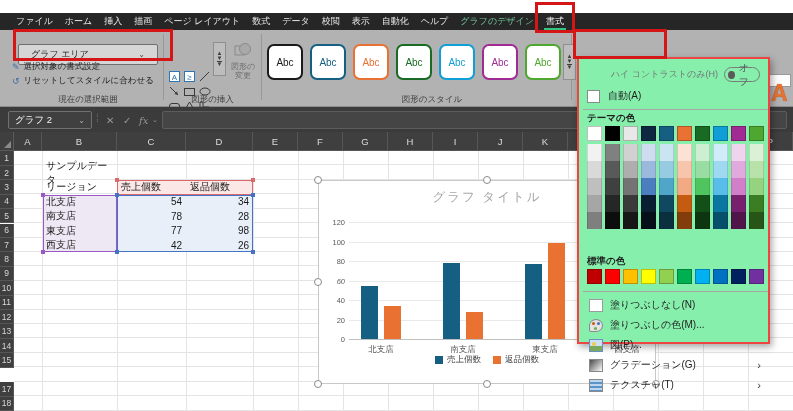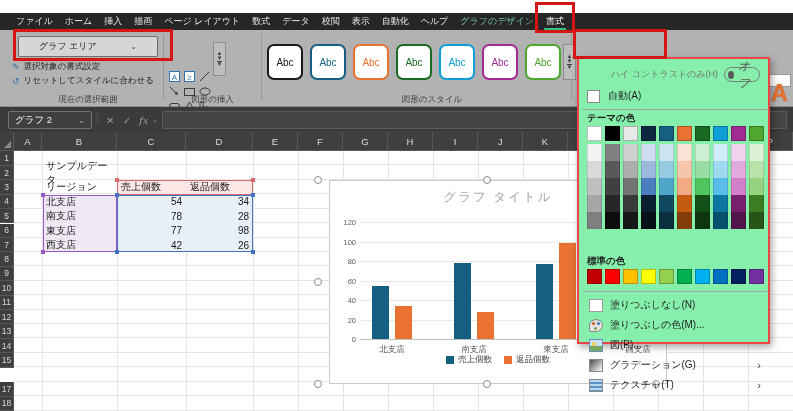--- a/index.html
+++ b/index.html
@@ -11,21 +11,21 @@
   .tabbar { position:absolute; left:0; top:13px; width:793px; height:17px; background:#262626; display:flex; align-items:stretch; padding-left:10px; }
   .tab { color:#E8E8E8; font-size:9px; padding:0 6px; display:flex; align-items:center; white-space:nowrap; position:relative; cursor:default; }
   .tab.contextual { color:#74C69D; }
   .tab.selected { color:#FFFFFF; }
   .tab.selected::after { content:""; position:absolute; left:4px; right:4px; bottom:0; height:2px; background:#33C481; }
 
   
   .ribbon { position:absolute; left:0; top:30px; width:793px; height:77px; background:#B2B2B2; border-bottom:1px solid #8D8D8D; }
   .rdiv { position:absolute; top:4px; height:66px; width:1px; background:#989898; }
   .group-label { position:absolute; font-size:8.5px; color:#3C3C3C; text-align:center; top:64px; }
-  .combo { position:absolute; left:18px; top:6px; width:140px; height:21px; background:#D6D6D6; border:1px solid #6F6F6F; border-radius:2px; font-size:9px; color:#1F1F1F; display:flex; align-items:center; padding:0 20px; }
+  .combo { position:absolute; left:18px; top:14px; width:140px; height:21px; background:#D6D6D6; border:1px solid #6F6F6F; border-radius:2px; font-size:9px; color:#1F1F1F; display:flex; align-items:center; padding:0 12px; }
   .combo .chev { margin-left:auto; color:#4A4A4A; font-size:8px; }
   .small-btn { position:absolute; left:12px; font-size:8.5px; color:#222; display:flex; align-items:center; gap:4px; white-space:nowrap; }
   .small-btn .bicon { font-size:9px; color:#3A6EA5; }
   .abc-box { position:absolute; top:14px; width:36px; height:36px; background:#FFFFFF; border-radius:7px; display:flex; align-items:center; justify-content:center; font-size:10px; }
   .gal-more { position:absolute; width:13px; background:#BDBDBD; border:1px solid #8F8F8F; display:flex; flex-direction:column; align-items:center; justify-content:center; color:#3C3C3C; font-size:6px; line-height:5px; }
   .shape-cell { position:absolute; width:13px; height:13px; display:flex; align-items:center; justify-content:center; }
   .shape-cell svg { display:block; }
   .fill-btn { position:absolute; left:577px; top:33px; width:86px; height:23px; background:#D2D2D2; border:1px solid #646464; border-radius:2px; display:flex; align-items:center; gap:3px; padding:0 5px; font-size:8.5px; color:#1A1A1A; white-space:nowrap; }
   .frag-box { position:absolute; top:44px; width:33px; height:13px; background:#FDFDFD; border:1px solid #9A9A9A; }
   .wordart-a { position:absolute; left:771px; top:50px; font-size:23px; font-weight:bold; color:#E97132; text-shadow:0 0 1px #8a4a1d; }
@@ -45,38 +45,38 @@
   .corner::after { content:""; position:absolute; right:2px; bottom:2px; border-left:7px solid transparent; border-bottom:7px solid #8A8A8A; }
   .colhead { position:absolute; top:132px; height:19px; background:#3F3F3F; border-right:1px solid #565656; border-bottom:1px solid #565656; color:#DCDCDC; font-size:9.5px; display:flex; align-items:center; justify-content:center; }
   .rowhead { position:absolute; left:0; width:14px; background:#3F3F3F; border-bottom:1px solid #565656; border-right:1px solid #565656; color:#D8D8D8; font-size:8.5px; display:flex; align-items:center; justify-content:center; }
   .gridarea { position:absolute; left:14px; top:151px; width:779px; height:260px; background:repeating-linear-gradient(180deg,#FFFFFF 0px,#FFFFFF 13.42px,#E4E4E4 13.42px,#E4E4E4 14.42px); }
   .vline { position:absolute; top:151px; width:1px; height:260px; background:#E4E4E4; }
   .cellt { position:absolute; font-size:10px; color:#1A1A1A; display:flex; align-items:center; }
   .range { position:absolute; }
   .handle-sq { position:absolute; width:4px; height:4px; }
 
   
-  .chart { position:absolute; left:329px; top:180px; width:338px; height:204px; background:#FFFFFF; border:1px solid #C9C9C9; z-index:5; }
+  .chart { position:absolute; left:318px; top:180px; width:338px; height:204px; background:#FFFFFF; border:1px solid #C9C9C9; z-index:5; }
   .chart-title { position:absolute; left:0; top:8px; width:100%; text-align:center; color:#A6A6A6; font-size:12.5px; letter-spacing:2px; }
   .gline { position:absolute; left:30px; width:292px; height:1px; background:#E9E9E9; }
   .axisline { position:absolute; left:30px; width:292px; height:1px; background:#BFBFBF; }
   .ytick { position:absolute; left:0px; width:26px; text-align:right; font-size:7.5px; color:#595959; }
   .xcat { position:absolute; width:64px; text-align:center; font-size:8.5px; color:#595959; }
   .bar { position:absolute; }
   .legend { position:absolute; left:0; top:173px; width:100%; display:flex; justify-content:center; gap:12px; font-size:8.5px; color:#404040; }
   .legend .li { display:flex; align-items:center; gap:4px; }
   .legend .sw { width:8px; height:8px; }
   .chandle { position:absolute; width:8px; height:8px; background:#FFFFFF; border:1px solid #8A8A8A; border-radius:50%; transform:translate(-50%,-50%); z-index:6; }
 
   
   .menu { position:absolute; left:577px; top:57px; width:193px; height:287px; background:#86efac; border:2px solid #ef4444; box-shadow:2px 3px 7px rgba(0,0,0,.35); z-index:20; }
   .hc-row { position:absolute; top:8px; right:8px; display:flex; align-items:center; gap:6px; font-size:9px; color:#757575; }
   .toggle { width:36px; height:15px; border:1.5px solid #7A7A7A; border-radius:8px; display:flex; align-items:center; padding:0 3px; gap:4px; }
   .toggle .dot { width:8px; height:8px; background:#5A5A5A; border-radius:50%; }
-  .toggle .tlabel { font-size:12px; color:#5A5A5A;font-style:italic; }
+  .toggle .tlabel { font-size:10px; color:#5A5A5A; }
   .auto-row { position:absolute; left:8px; top:28px; height:18px; display:flex; align-items:center; gap:8px; font-size:10px; color:#1F1F1F; width:177px; }
   .auto-sw { width:13px; height:13px; background:#FFFFFF; border:1px solid #8A8A8A; }
   .msep { position:absolute; left:4px; width:185px; height:1px; background:#A6A6A6; }
   .sect { position:absolute; left:8px; font-size:9.5px; font-weight:bold; color:#1F1F1F; }
   .swrow { position:absolute; left:8px; display:flex; gap:3px; }
   .sw15 { width:15px; height:15px; border:1px solid rgba(0,0,0,.25); }
   .varcol { display:flex; flex-direction:column; }
   .sw15v { width:15px; height:17px; border-left:1px solid rgba(0,0,0,.12); border-right:1px solid rgba(0,0,0,.12); }
   .mitem { position:absolute; left:2px; width:189px; height:20px; display:flex; align-items:center; gap:7px; padding-left:8px; font-size:10px; color:#1F1F1F; }
   .mitem .arrow { position:absolute; right:9px; color:#3A3A3A; font-size:11px; }
@@ -180,20 +180,27 @@
           <svg width="11" height="11">
             <path d="M1 1 L1 9 L10 9 L10 6 L4 6 L4 1 Z" fill="none" stroke="#3A3A3A"></path>
           </svg>
         </div>
       </div>
     <div class="gal-more" style="left:213px;top:12px;height:34px">
         <span>▲</span>
         <span>▼</span>
         <span style="border-top:1px solid #3c3c3c">▼</span>
       </div>
+    <div style="position:absolute;left:228px;top:12px;width:30px;height:44px;text-align:center">
+      <svg width="18" height="16" viewBox="0 0 18 16">
+          <rect x="1" y="4" width="9" height="9" fill="none" stroke="#8A8A8A"></rect>
+          <circle cx="11" cy="7" r="5.5" fill="#A9A9A9" stroke="#8A8A8A"></circle>
+        </svg>
+      <div style="font-size:8px;color:#6F6F6F;line-height:9px">図形の変更</div>
+    </div>
     <div class="group-label" style="left:165px;width:95px">図形の挿入</div>
 
     <div id="stylegallery">
         <div class="abc-box" style="left: 267px; border: 2px solid rgb(26, 26, 26); color: rgb(26, 26, 26);">Abc</div>
         <div class="abc-box" style="left: 310px; border: 2px solid rgb(21, 96, 130); color: rgb(21, 96, 130);">Abc</div>
         <div class="abc-box" style="left: 353px; border: 2px solid rgb(233, 113, 50); color: rgb(233, 113, 50);">Abc</div>
         <div class="abc-box" style="left: 396px; border: 2px solid rgb(25, 107, 36); color: rgb(25, 107, 36);">Abc</div>
         <div class="abc-box" style="left: 439px; border: 2px solid rgb(15, 158, 213); color: rgb(15, 158, 213);">Abc</div>
         <div class="abc-box" style="left: 482px; border: 2px solid rgb(160, 43, 147); color: rgb(160, 43, 147);">Abc</div>
         <div class="abc-box" style="left: 525px; border: 2px solid rgb(78, 167, 46); color: rgb(78, 167, 46);">Abc</div>

